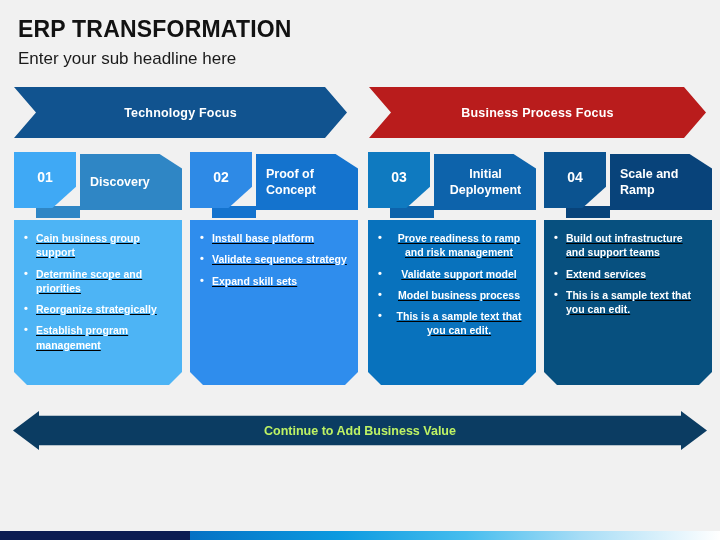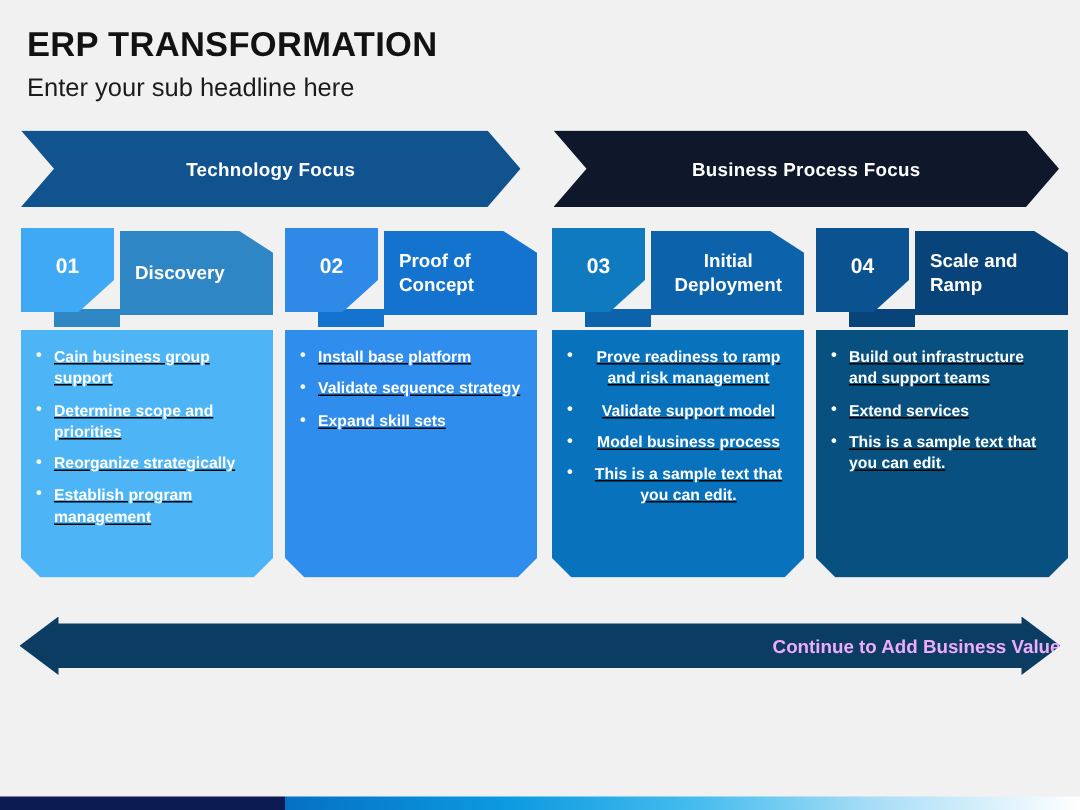--- a/index.html
+++ b/index.html
@@ -50,21 +50,21 @@
     justify-content: center;
     color: #ffffff;
     font-size: 12.5px;
     font-weight: bold;
     letter-spacing: 0.2px;
     -webkit-clip-path: polygon(0 0, calc(100% - 22px) 0, 100% 50%, calc(100% - 22px) 100%, 0 100%, 22px 50%);
     clip-path: polygon(0 0, calc(100% - 22px) 0, 100% 50%, calc(100% - 22px) 100%, 0 100%, 22px 50%);
     filter: drop-shadow(2px 2px 2px rgba(0,0,0,0.28));
   }
   .chev-left  { left: 14px;  width: 333px; background: #11538f; }
-  .chev-right { left: 369px; width: 337px; background: #0f172a; }
+  .chev-right { left: 369px; width: 337px; background: #b91c1c; }
 
   
   .col {
     position: absolute;
     top: 152px;
     width: 182px;
     text-decoration: underline;
   }
   .col-1 { left: 14px;  }
   .col-2 { left: 190px; }
@@ -159,22 +159,22 @@
     position: absolute;
     left: 13px;
     top: 411px;
     width: 694px;
     height: 39px;
     background: #0b3c62;
     -webkit-clip-path: polygon(0 50%, 26px 0, 26px 12%, calc(100% - 26px) 12%, calc(100% - 26px) 0, 100% 50%, calc(100% - 26px) 100%, calc(100% - 26px) 88%, 26px 88%, 26px 100%);
     clip-path: polygon(0 50%, 26px 0, 26px 12%, calc(100% - 26px) 12%, calc(100% - 26px) 0, 100% 50%, calc(100% - 26px) 100%, calc(100% - 26px) 88%, 26px 88%, 26px 100%);
     display: flex;
     align-items: center;
-    justify-content: flex-end;
-    color: #f0abfc;
+    justify-content: center;
+    color: #bef264;
     font-size: 12.5px;
     font-weight: bold;
     filter: drop-shadow(2px 2px 2px rgba(0,0,0,0.25));
   }
 
   
   .footer {
     position: absolute;
     left: 0;
     top: 531px;

